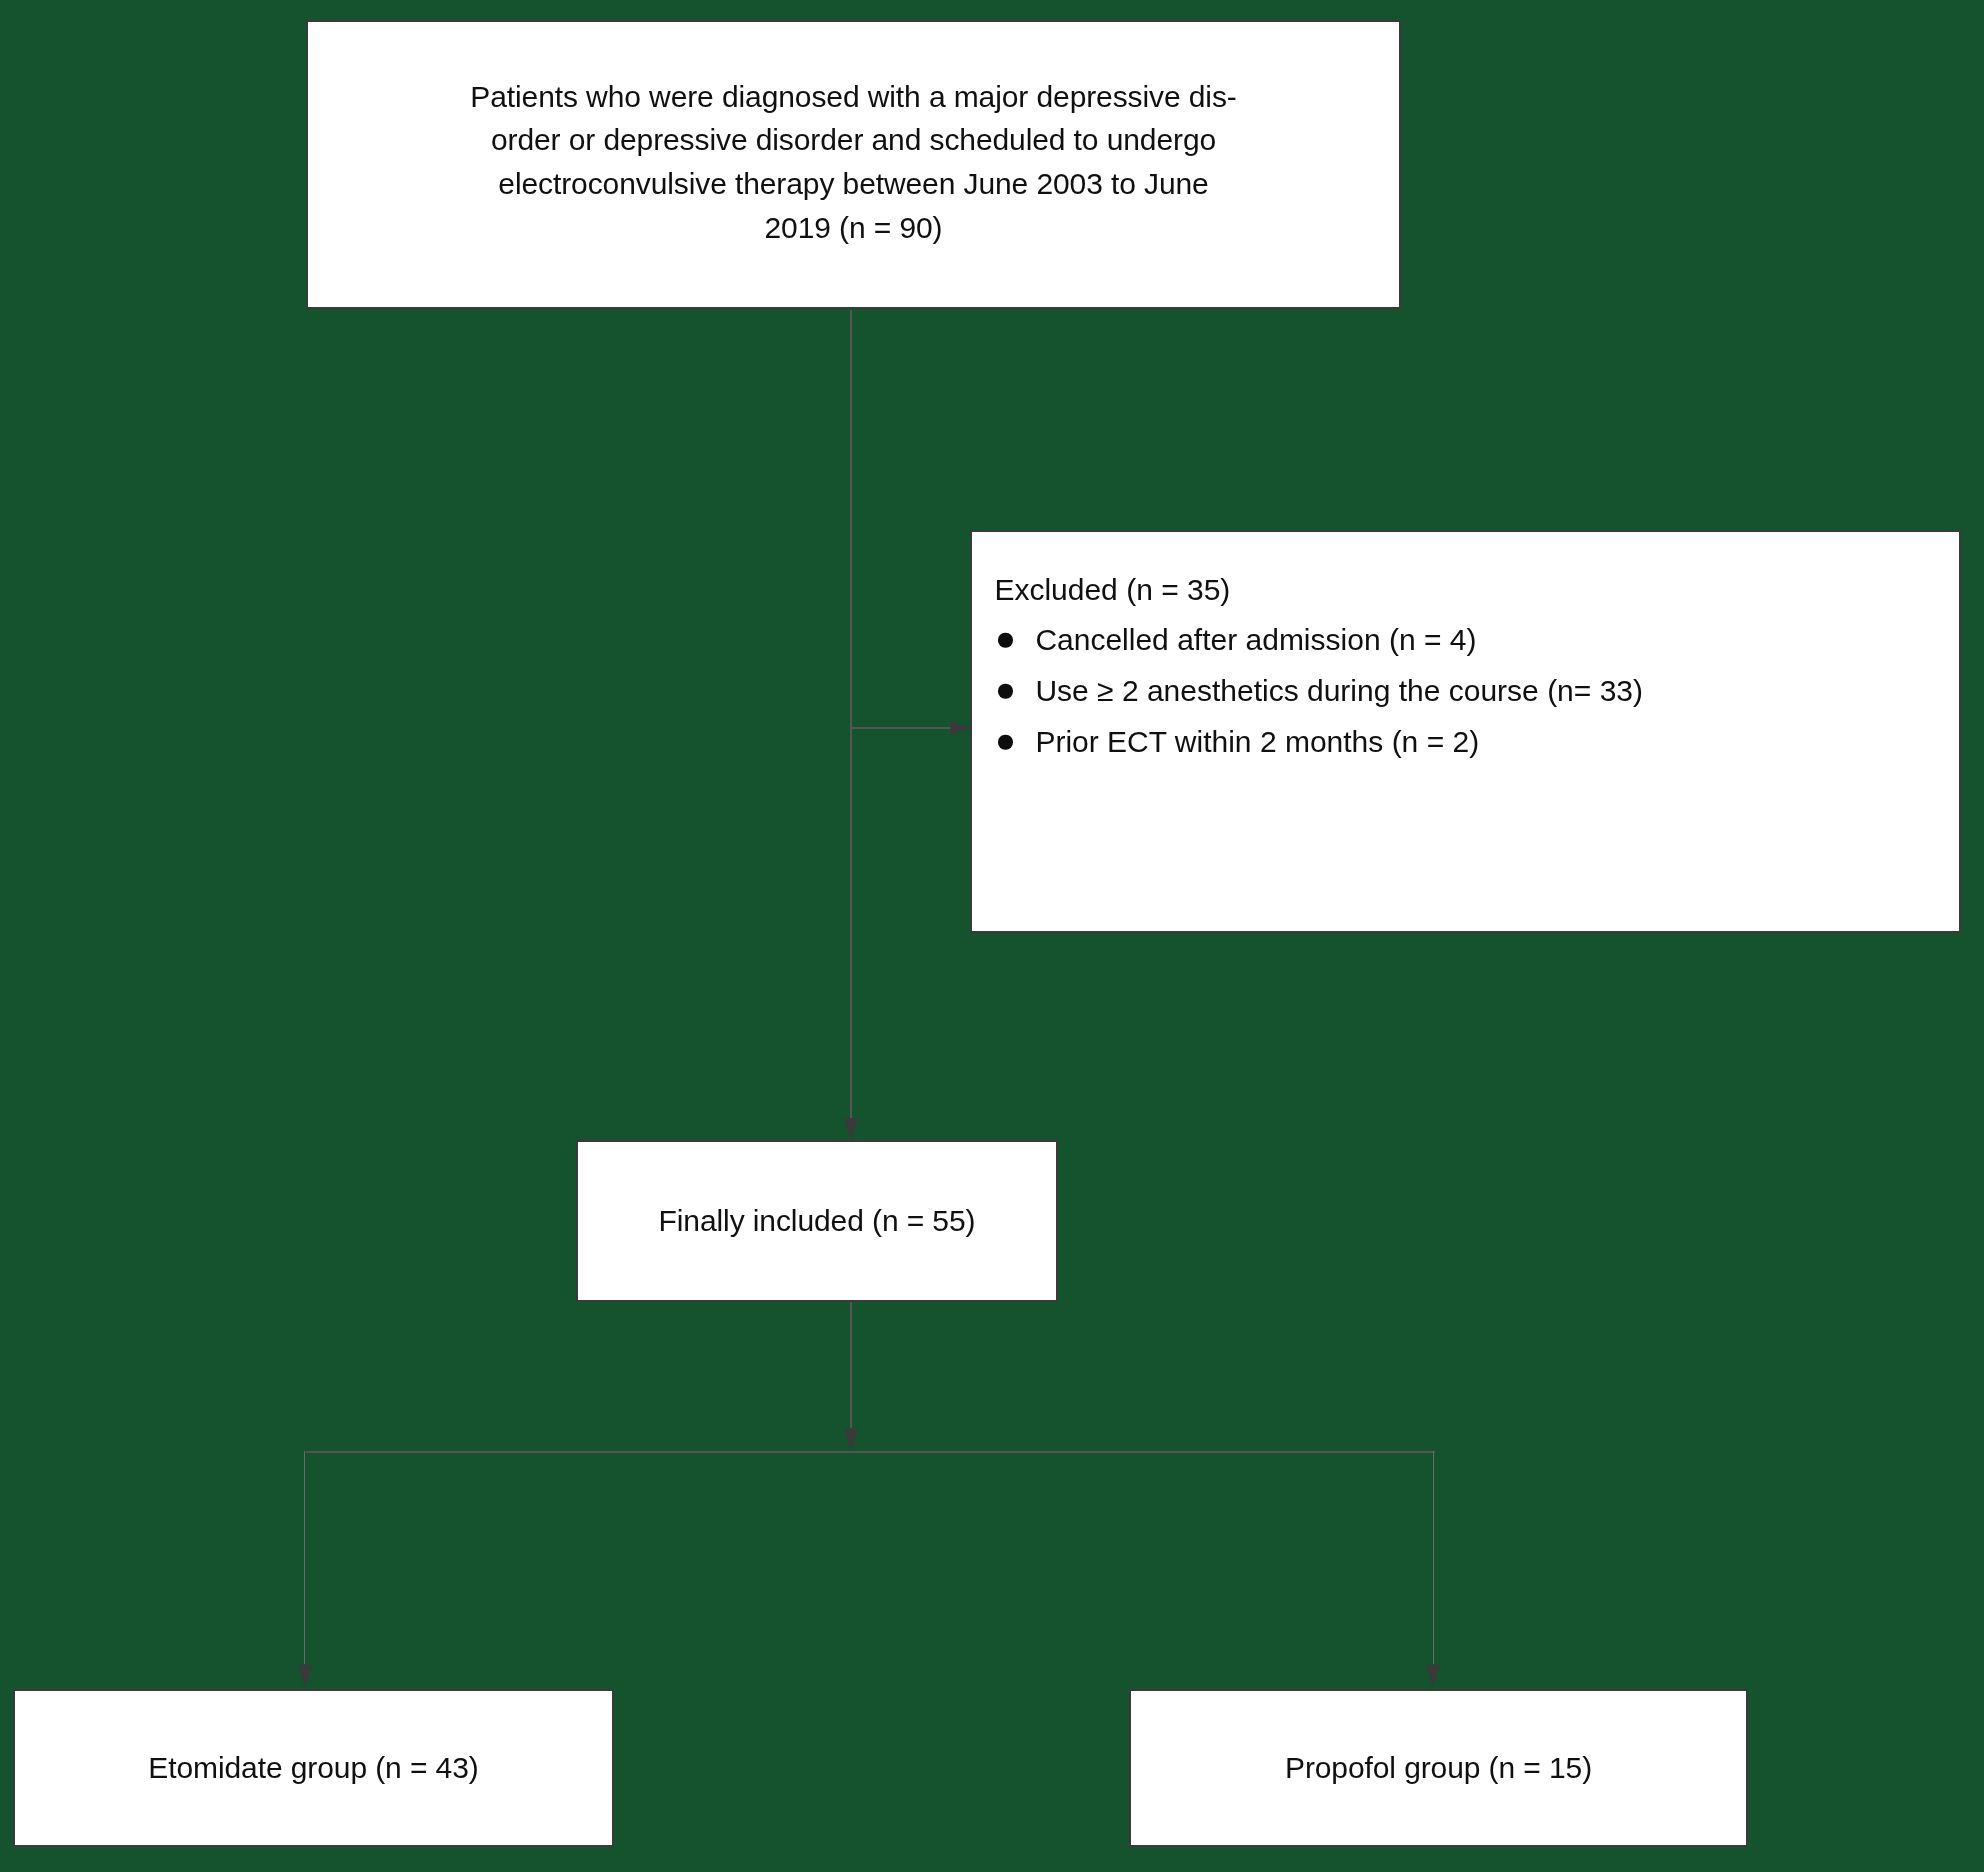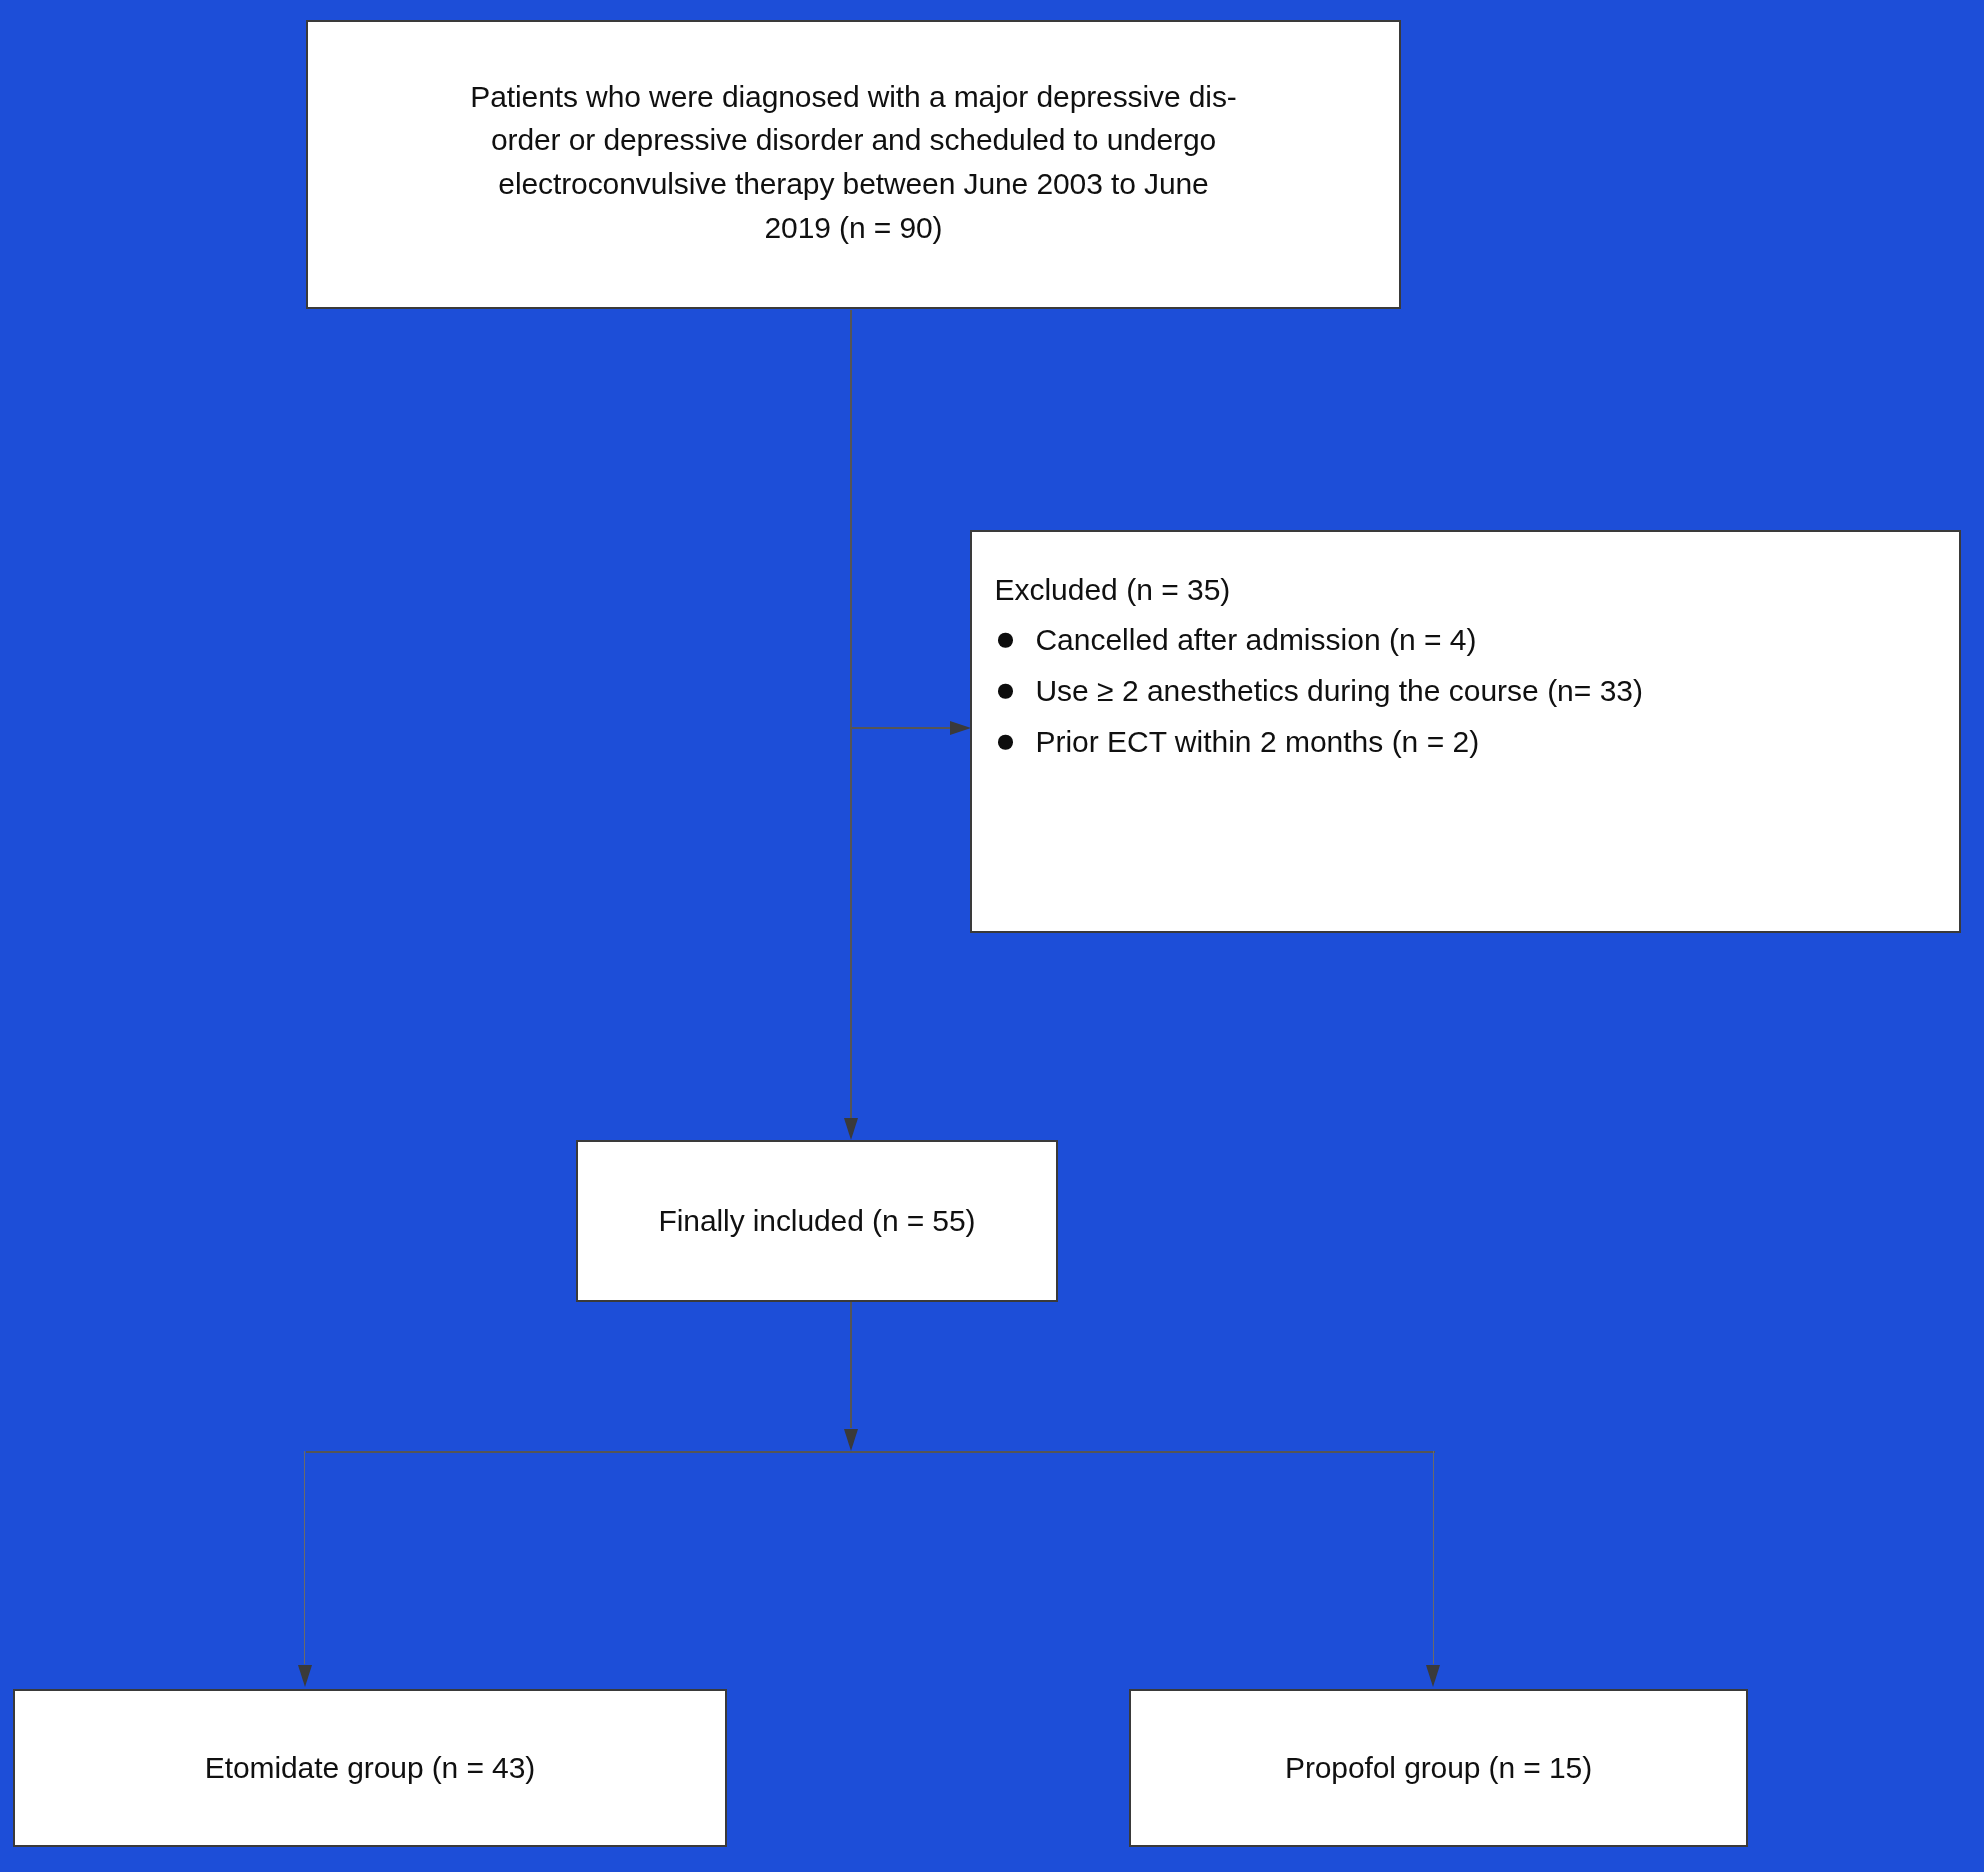--- a/index.html
+++ b/index.html
@@ -4,21 +4,21 @@
 <style>
   html, body {
     margin: 0;
     padding: 0;
     background: #ffffff;
   }
   #canvas {
     position: relative;
     width: 1985px;
     height: 1873px;
-    background: #1d4ed8;
+    background: #14532d;
     font-family: "Liberation Sans", sans-serif;
     color: #0d0d0d;
     overflow: hidden;
   }
 
   .node {
     position: absolute;
     box-sizing: border-box;
     background: #ffffff;
     border: 2px solid #3a3a3a;
@@ -96,21 +96,21 @@
     left: 576px;
     top: 1140px;
     width: 482px;
     height: 162px;
   }
 
   
   #node-etomidate {
     left: 13px;
     top: 1689px;
-    width: 714px;
+    width: 601px;
     height: 158px;
   }
   #node-propofol {
     left: 1129px;
     top: 1689px;
     width: 619px;
     height: 158px;
   }
 
   

